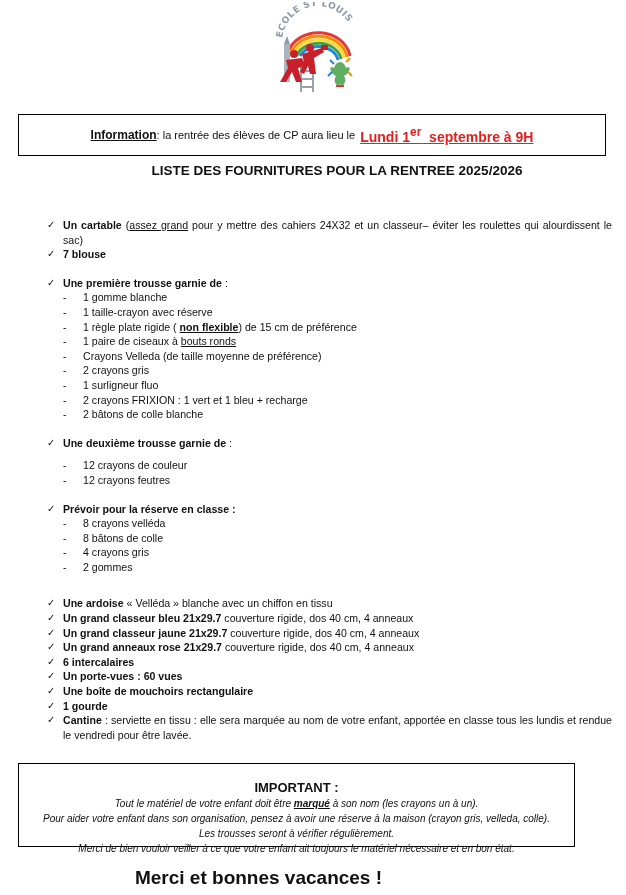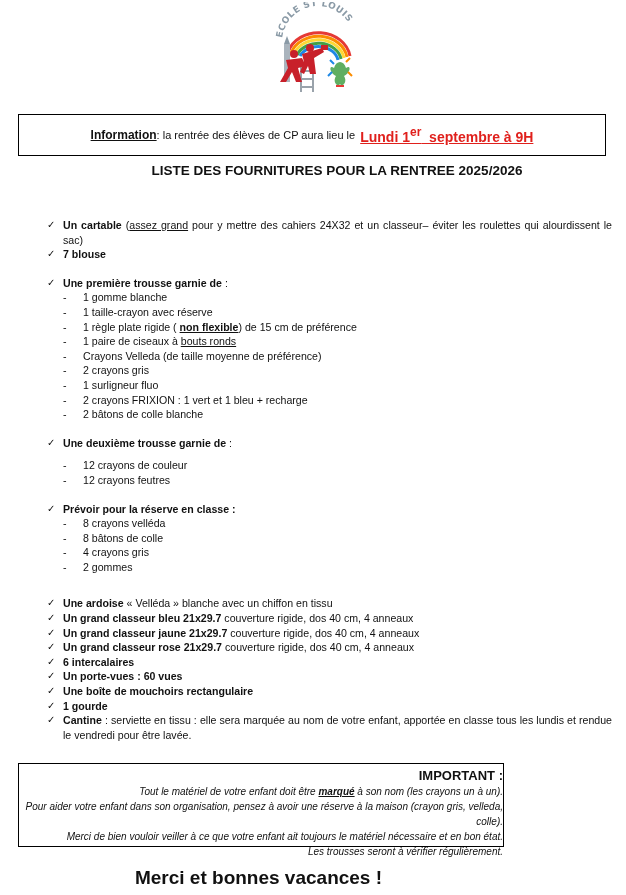--- a/index.html
+++ b/index.html
@@ -34,23 +34,23 @@
   .item { position: relative; padding-left: 16px; }
   .item .check { position: absolute; left: 0; top: 0; font-size: 10px; }
   .sub { position: relative; padding-left: 36px; }
   .sub .dash { position: absolute; left: 16px; top: 0; }
   .b { font-weight: bold; }
   .u { text-decoration: underline; margin-top: 16px; }
   .gap { height: 14px; }
   .gap-s { height: 8px; }
   .justify { text-align: justify; }
   .important {
-    position: absolute; left: 18px; top: 763px; width: 486px; height: 84px;
-    border: 1.2px solid #000; box-sizing: border-box; text-align: right;
-    font-size: 10px; line-height: 15px; padding-top: 3px;
+    position: absolute; left: 18px; top: 763px; width: 557px; height: 84px;
+    border: 1.2px solid #000; box-sizing: border-box; text-align: center;
+    font-size: 10px; line-height: 15px; padding-top: 15px;
   }
   .important .head { font-weight: bold; font-size: 13px; line-height: 17px; font-style: normal; }
   .important .it { font-style: italic; }
   .merci {
     position: absolute; left: 0; top: 867px; width: 517px; text-align: center;
     font-weight: bold; font-size: 19px;
   }
 </style>
 </head>
 <body>
@@ -161,21 +161,21 @@
   <div class="item">
     <span class="check">✓</span>
     <span class="b">Un grand classeur bleu 21x29.7</span><span> couverture rigide, dos 40 cm, 4 anneaux</span>
   </div>
   <div class="item">
     <span class="check">✓</span>
     <span class="b">Un grand classeur jaune 21x29.7</span><span> couverture rigide, dos 40 cm, 4 anneaux</span>
   </div>
   <div class="item">
     <span class="check">✓</span>
-    <span class="b">Un grand classeur rose 21x29.7</span><span> couverture rigide, dos 40 cm, 4 anneaux</span>
+    <span class="b">Un grand anneaux rose 21x29.7</span><span> couverture rigide, dos 40 cm, 4 anneaux</span>
   </div>
   <div class="item">
     <span class="check">✓</span>
     <span class="b">6 intercalaires</span>
   </div>
   <div class="item">
     <span class="check">✓</span>
     <span class="b">Un porte-vues : 60 vues</span>
   </div>
   <div class="item">
@@ -189,17 +189,17 @@
   <div class="item justify">
     <span class="check">✓</span>
     <span class="b">Cantine</span><span> : serviette en tissu : elle sera marquée au nom de votre enfant, apportée en classe tous les lundis et rendue le vendredi pour être lavée.</span>
   </div>
 </div>
 
 <div class="important">
   <div class="head">IMPORTANT :</div>
   <div class="it"><span style="white-space:pre">Tout le matériel de votre enfant doit être </span><span class="b u">marqué</span><span> à son nom (les crayons un à un).</span></div>
   <div class="it">Pour aider votre enfant dans son organisation, pensez à avoir une réserve à la maison (crayon gris, velleda, colle).</div>
+  <div class="it">Les trousses seront à vérifier régulièrement.</div>
   <div class="it">Merci de bien vouloir veiller à ce que votre enfant ait toujours le matériel nécessaire et en bon état.</div>
-  <div class="it">Les trousses seront à vérifier régulièrement.</div>
 </div>
 
 <div class="merci">Merci et bonnes vacances !</div>
 
 </body></html>

